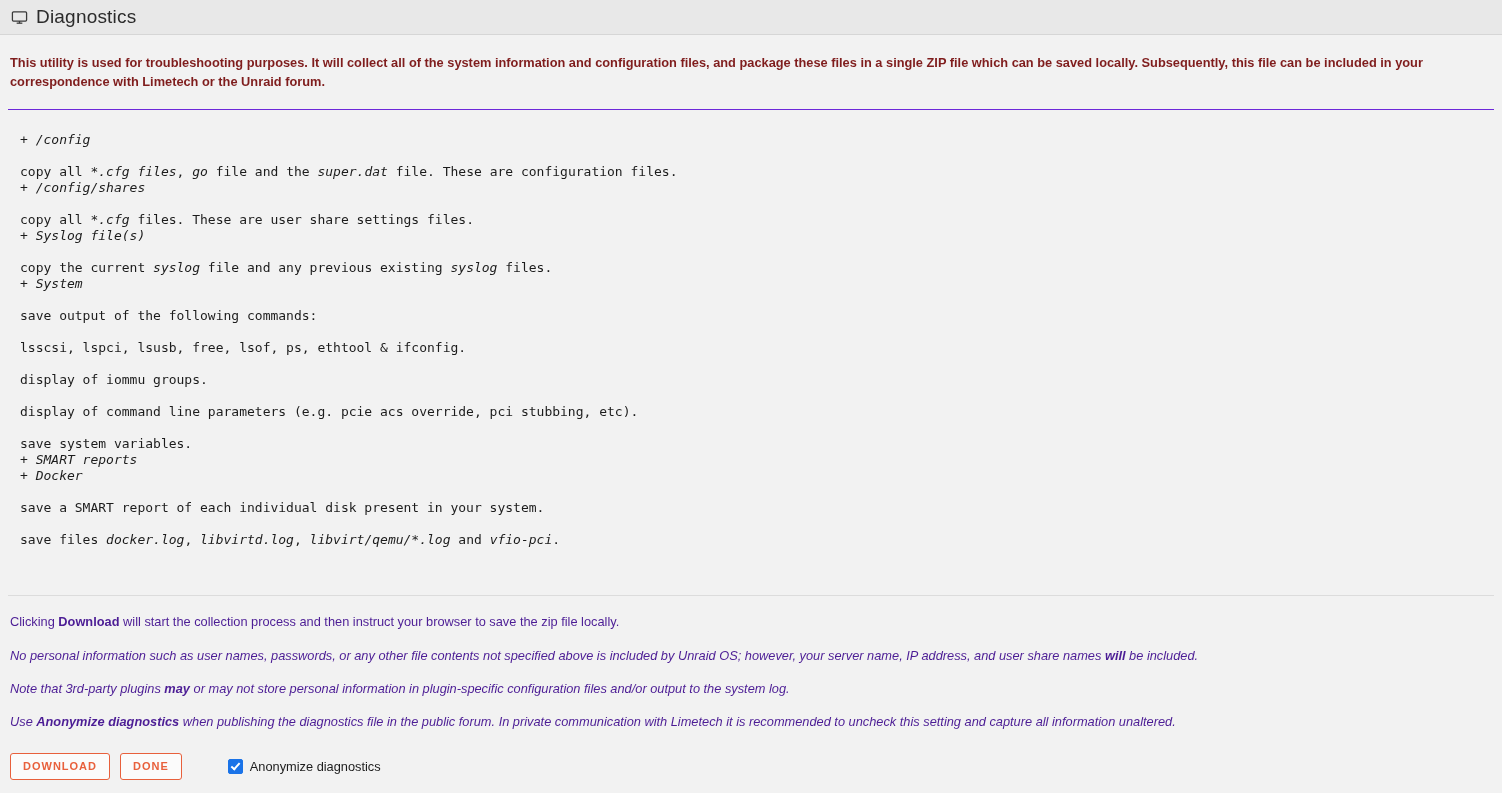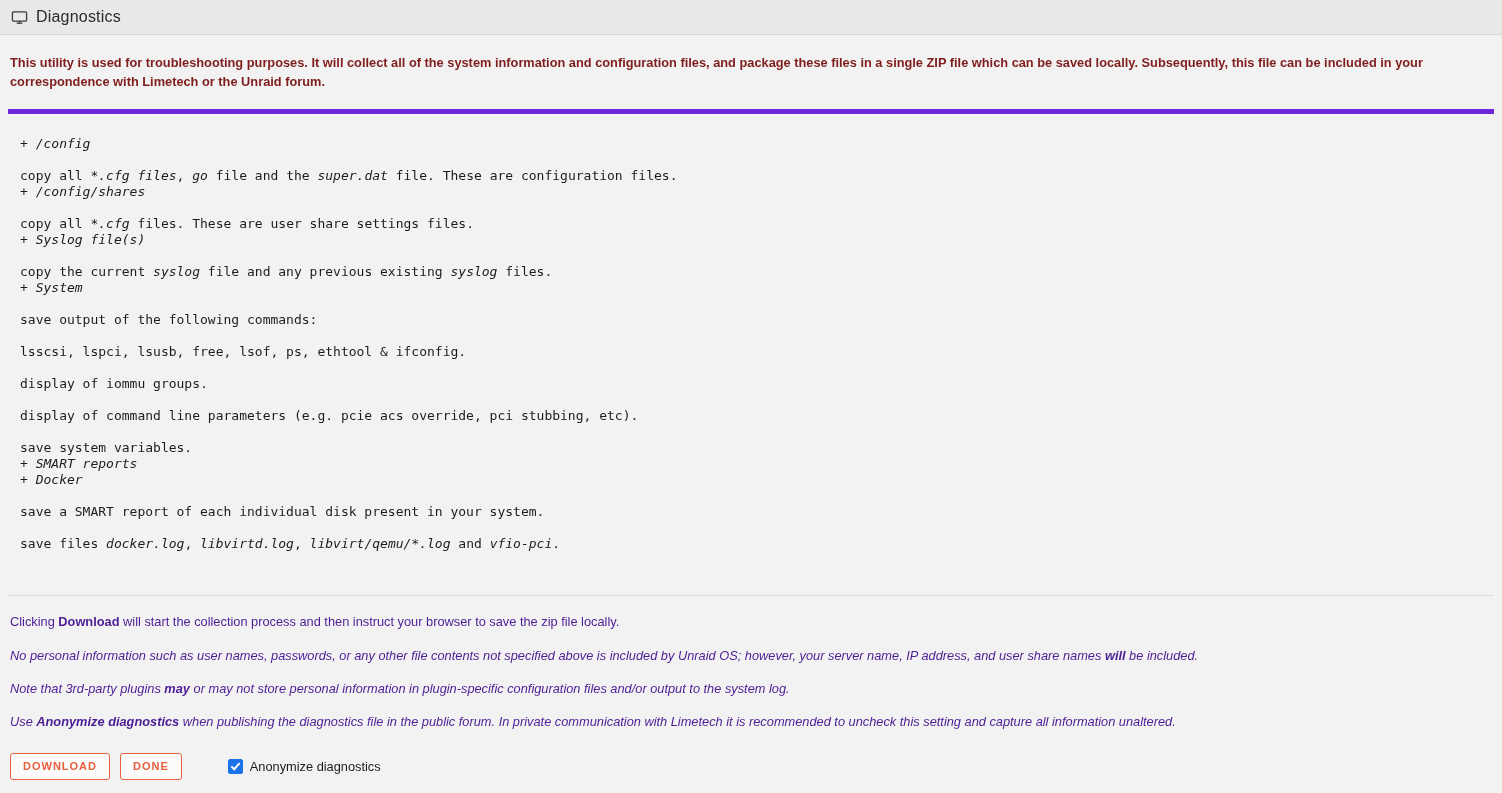--- a/index.html
+++ b/index.html
@@ -27,42 +27,42 @@
   .titlebar .monitor-icon {
     width: 18px;
     height: 18px;
     margin-right: 8px;
     display: inline-flex;
     align-items: center;
     justify-content: center;
     color: #3a3a3a;
   }
   .titlebar .title {
-    font-size: 16px;
+    font-size: 19px;
     color: #2b2b2b;
     letter-spacing: .2px;
   }
   .page {
     padding: 0 8px;
     box-sizing: border-box;
   }
   .intro {
     font-size: 12.8px;
     line-height: 1.5;
     color: #7f1d1d;
     margin: 18px 0 0 0;
     padding: 0 2px;
     font-weight: bold;
   }
   .intro.second {
     margin-top: 14px;
   }
   .codebox {
     margin: 18px 0 0 0;
-    border-top: 5px solid #6d28d9;
+    border-top: 1px solid #6d28d9;
     border-bottom: 1px solid #dcdcdc;
     background: #f2f2f2;
     padding: 22px 6px 24px 6px;
     box-sizing: border-box;
     height: 487px;
     overflow: hidden;
   }
   .code-line {
     font-family: "DejaVu Sans Mono", "Liberation Mono", monospace;
     font-size: 13px;

